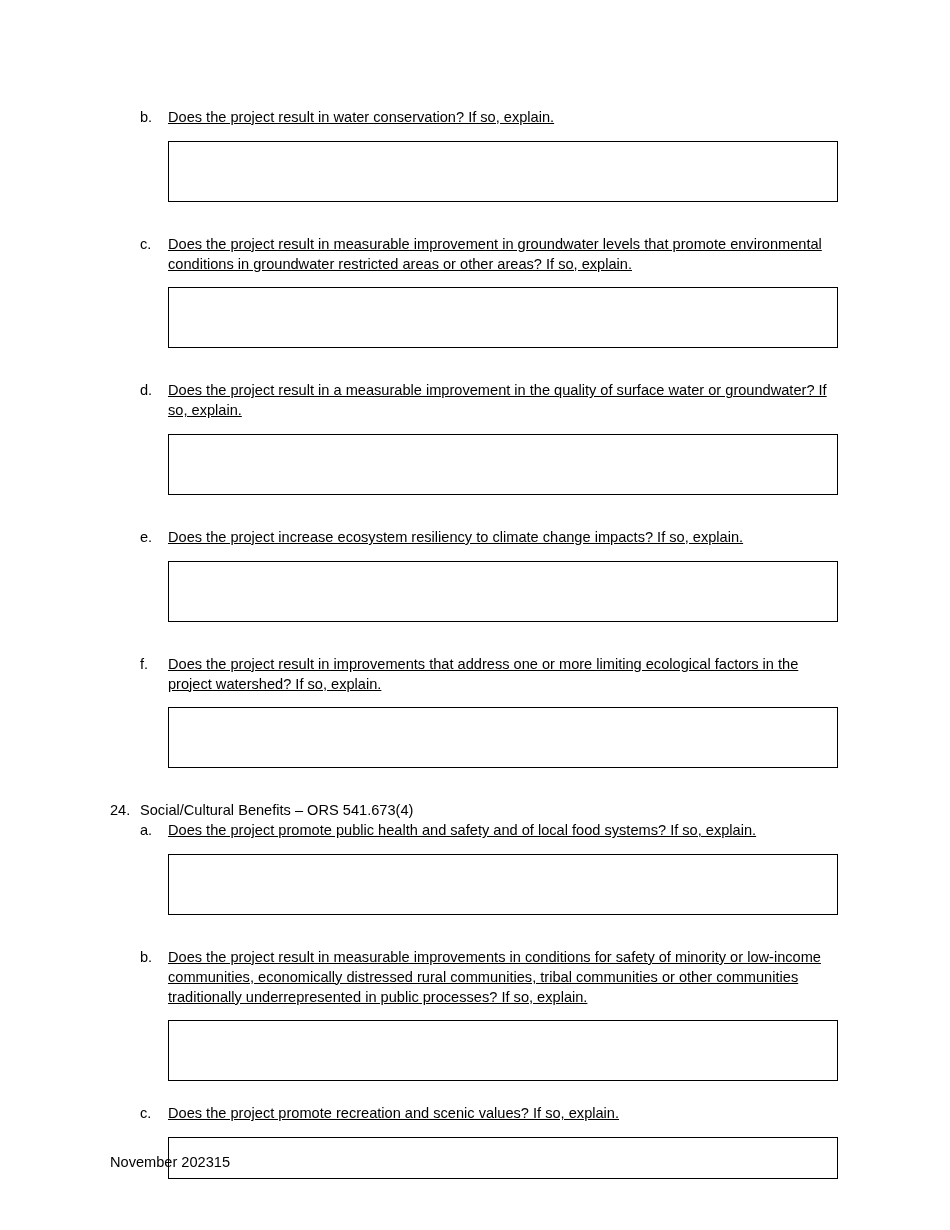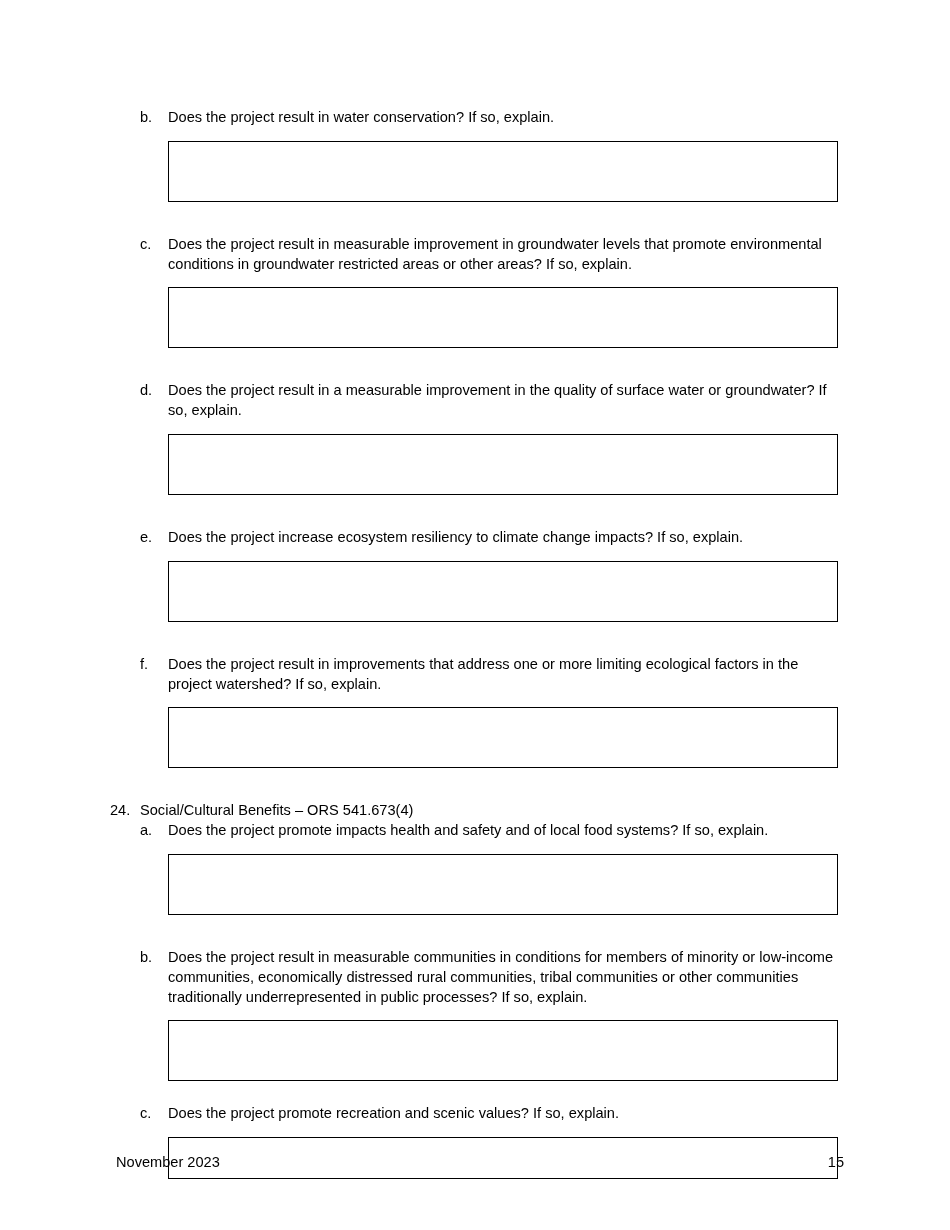--- a/index.html
+++ b/index.html
@@ -65,20 +65,21 @@
     position: absolute;
     left: 0;
     top: 0;
     width: 24px;
     text-align: left;
     font-size: 14.6px;
     line-height: 19.8px;
   }
   .sub-text {
     display: block;
+    text-decoration: underline;
   }
 
   
   .answer-box {
     margin-left: 58px;        
     width: 670px;
     height: 61px;
     border: 1.5px solid #000000;
     box-sizing: border-box;
     background: #ffffff;
@@ -88,25 +89,24 @@
   }
 
   
   .gap-after-text  { height: 13px; }
   .gap-after-box   { height: 33px; }
   .gap-after-box-tight { height: 23px; }
 
   
   .footer {
     position: absolute;
-    left: 116px;
+    left: 110px;
     top: 1152px;
     width: 728px;
     display: flex;
-    justify-content: space-between;
     align-items: baseline;
     font-size: 14.6px;
     line-height: 20px;
   }
   .footer-left  { text-align: left; }
   .footer-right { text-align: right; }
 </style>
 </head>
 <body>
 
@@ -154,29 +154,29 @@
     <div class="answer-box"></div>
     <div class="gap-after-box"></div>
 
     <div class="num-item">
       <span class="num-marker">24.</span>
       <span>Social/Cultural Benefits – ORS 541.673(4)</span>
     </div>
 
     <div class="sub-item">
       <span class="sub-marker">a.</span>
-      <span class="sub-text">Does the project promote impacts health and safety and of local food systems? If so, explain.</span>
+      <span class="sub-text">Does the project promote public health and safety and of local food systems? If so, explain.</span>
     </div>
     <div class="gap-after-text"></div>
     <div class="answer-box"></div>
     <div class="gap-after-box"></div>
 
     <div class="sub-item">
       <span class="sub-marker">b.</span>
-      <span class="sub-text">Does the project result in measurable communities in conditions for members of minority or low-income communities, economically distressed rural communities, tribal communities or other communities traditionally underrepresented in public processes? If so, explain.</span>
+      <span class="sub-text">Does the project result in measurable improvements in conditions for safety of minority or low-income communities, economically distressed rural communities, tribal communities or other communities traditionally underrepresented in public processes? If so, explain.</span>
     </div>
     <div class="gap-after-text"></div>
     <div class="answer-box"></div>
     <div class="gap-after-box-tight"></div>
 
     <div class="sub-item">
       <span class="sub-marker">c.</span>
       <span class="sub-text">Does the project promote recreation and scenic values? If so, explain.</span>
     </div>
     <div class="gap-after-text"></div>

